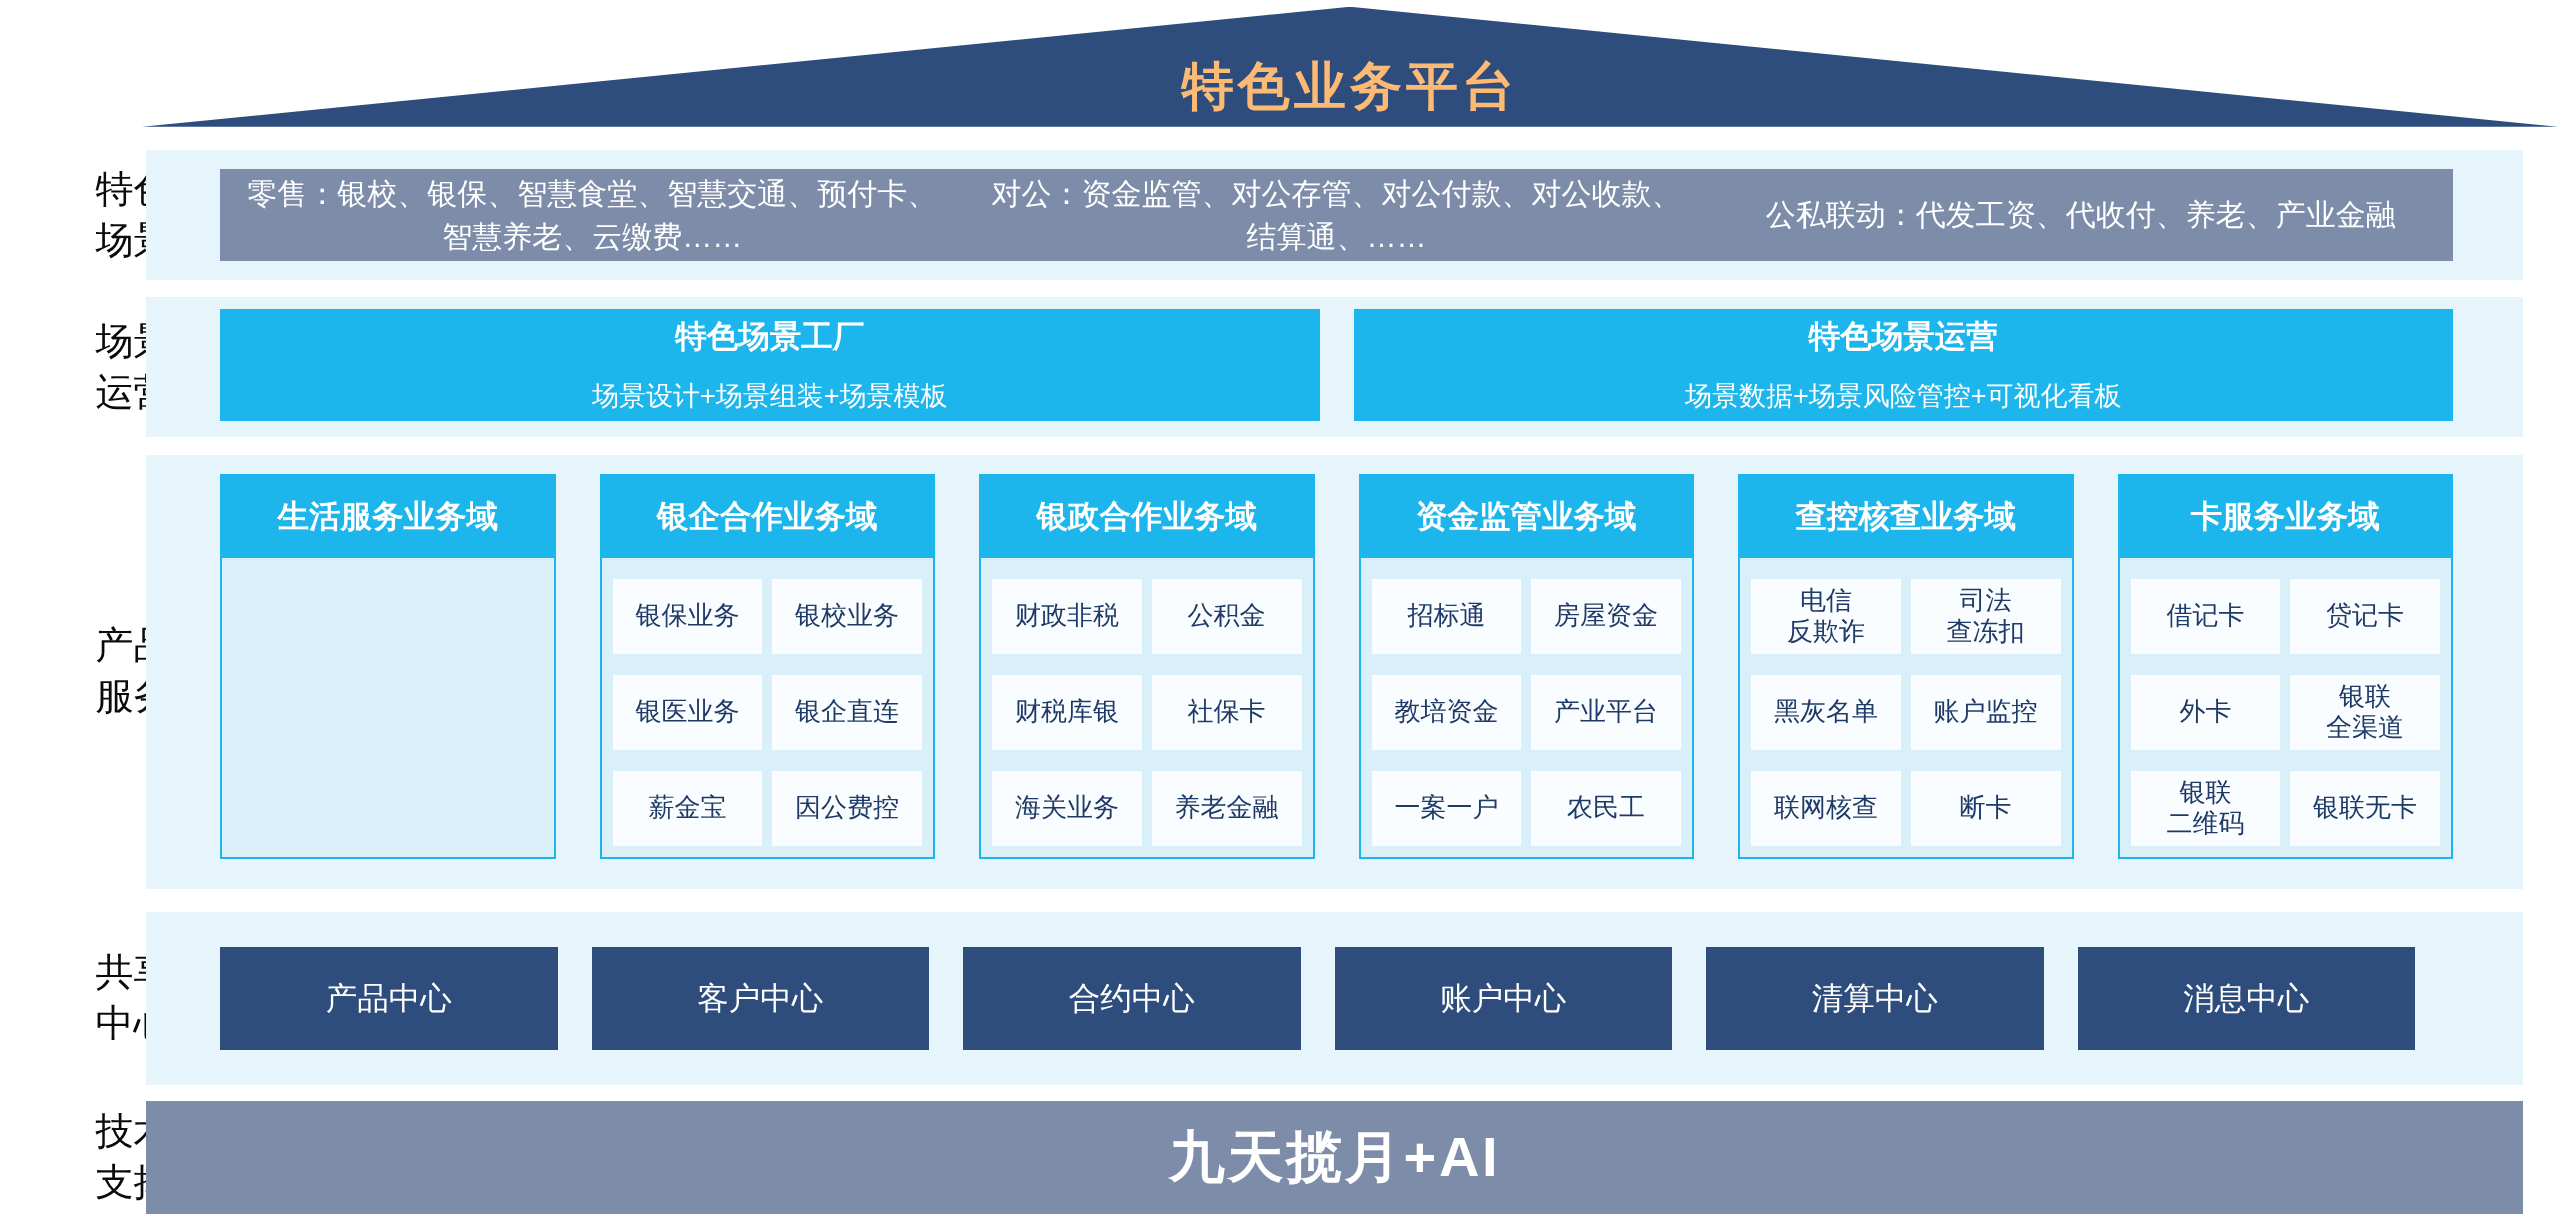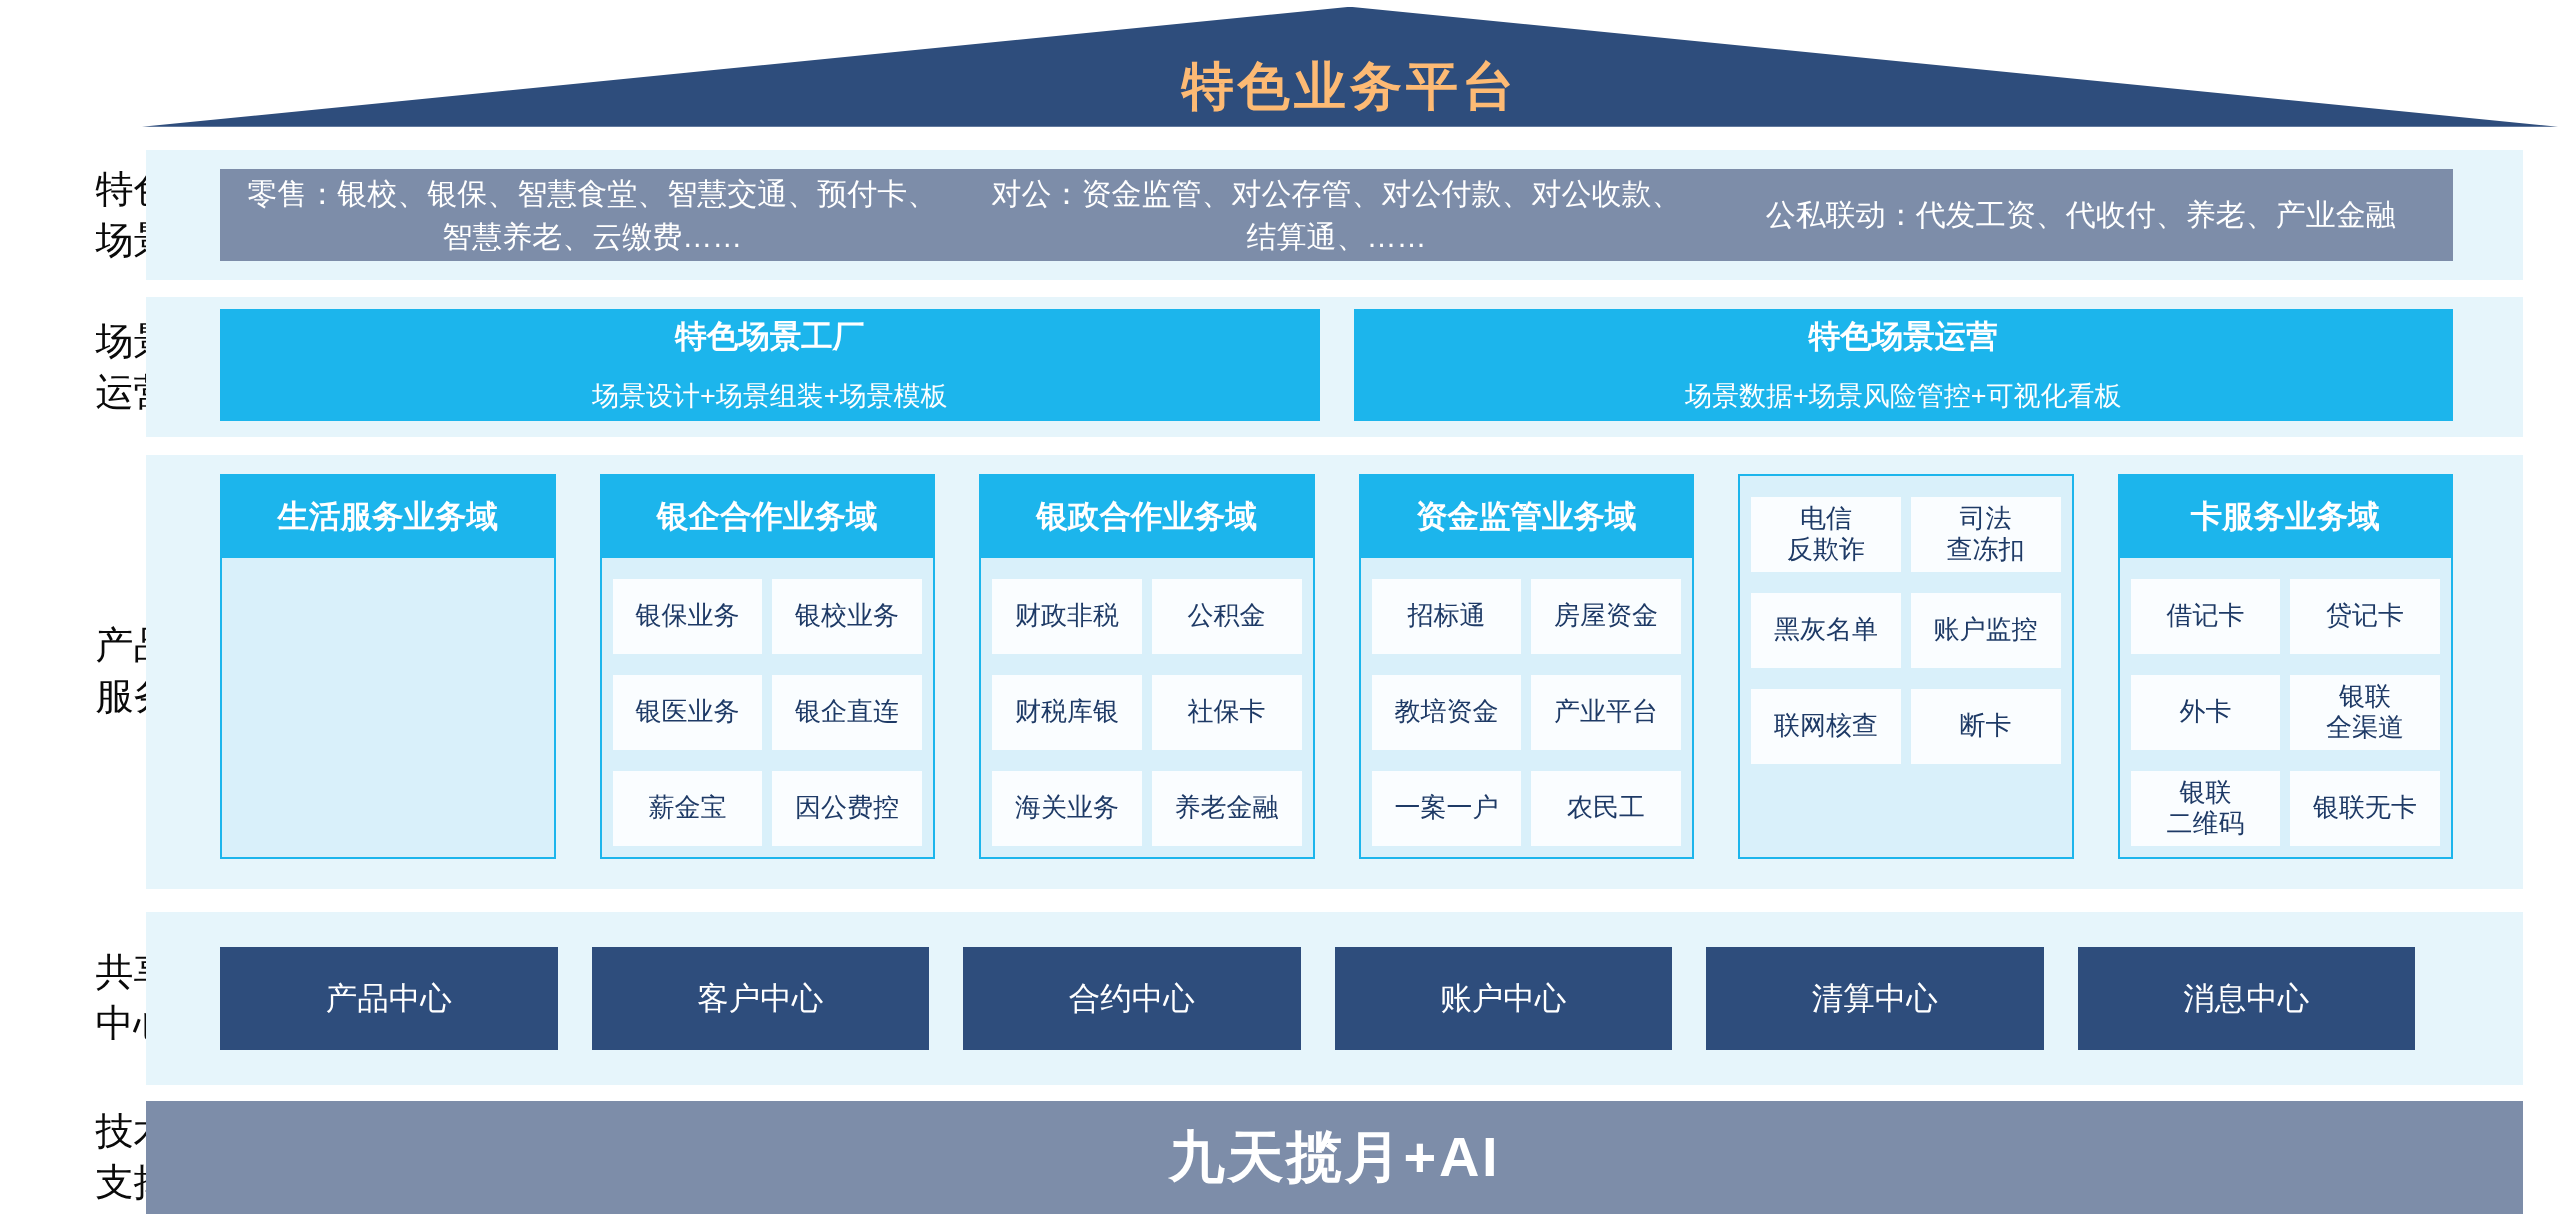--- a/index.html
+++ b/index.html
@@ -150,20 +150,21 @@
         <div class="cell">招标通</div>
         <div class="cell">房屋资金</div>
         <div class="cell">教培资金</div>
         <div class="cell">产业平台</div>
         <div class="cell">一案一户</div>
         <div class="cell">农民工</div>
       </div>
     </div>
 
     <div class="domain">
+      <div class="domain-header">查控核查业务域</div>
       <div class="domain-body">
         <div class="cell">电信
 反欺诈</div>
         <div class="cell">司法
 查冻扣</div>
         <div class="cell">黑灰名单</div>
         <div class="cell">账户监控</div>
         <div class="cell">联网核查</div>
         <div class="cell">断卡</div>
       </div>

